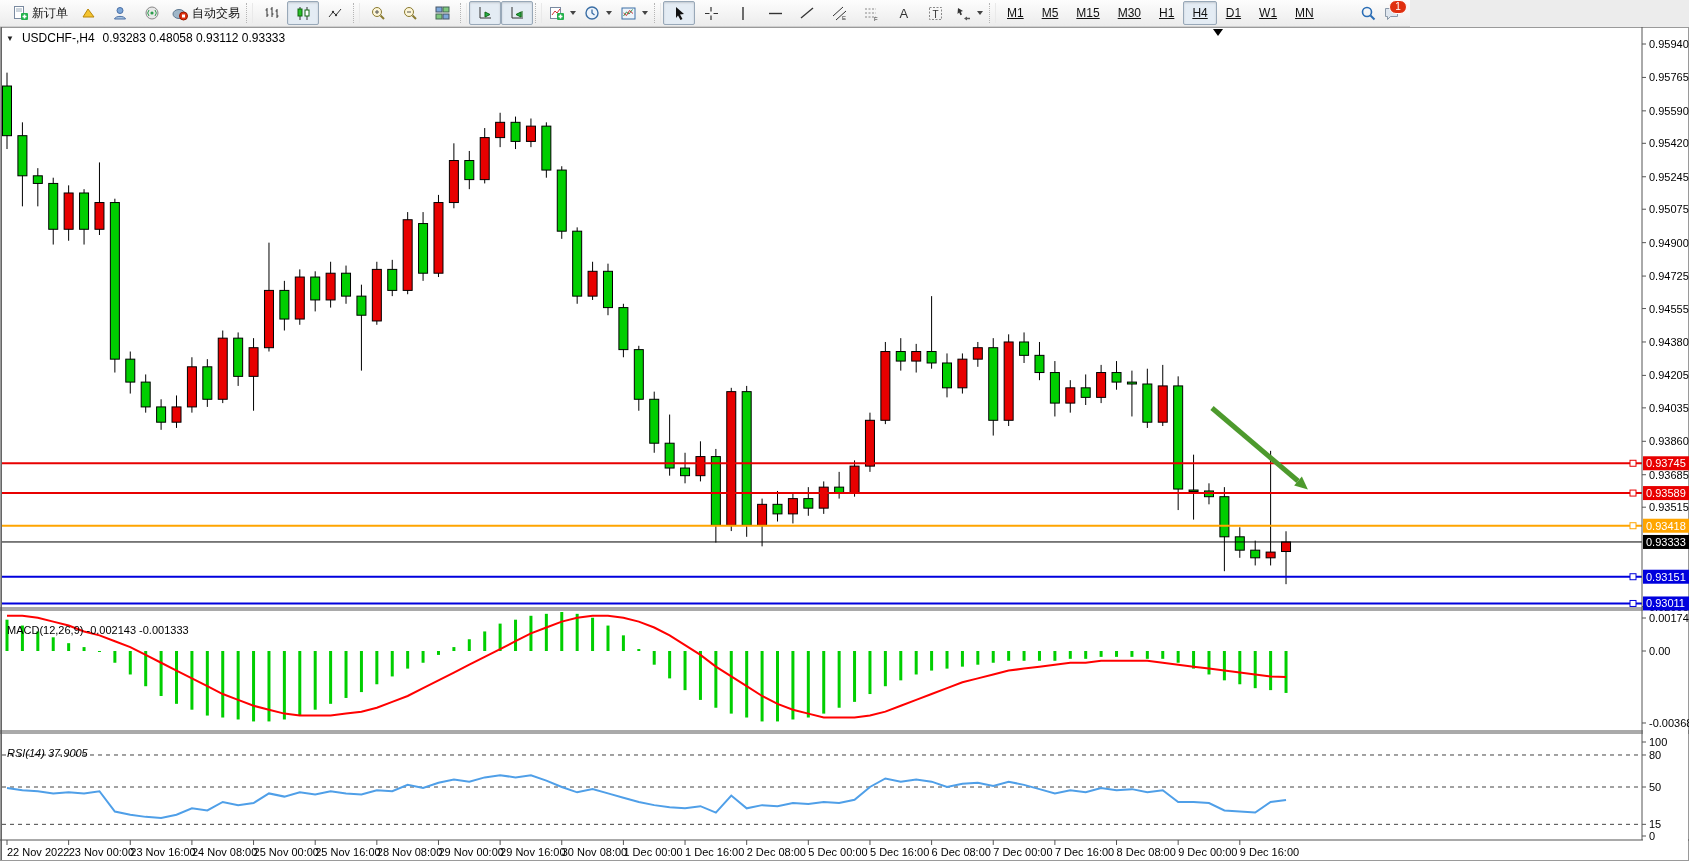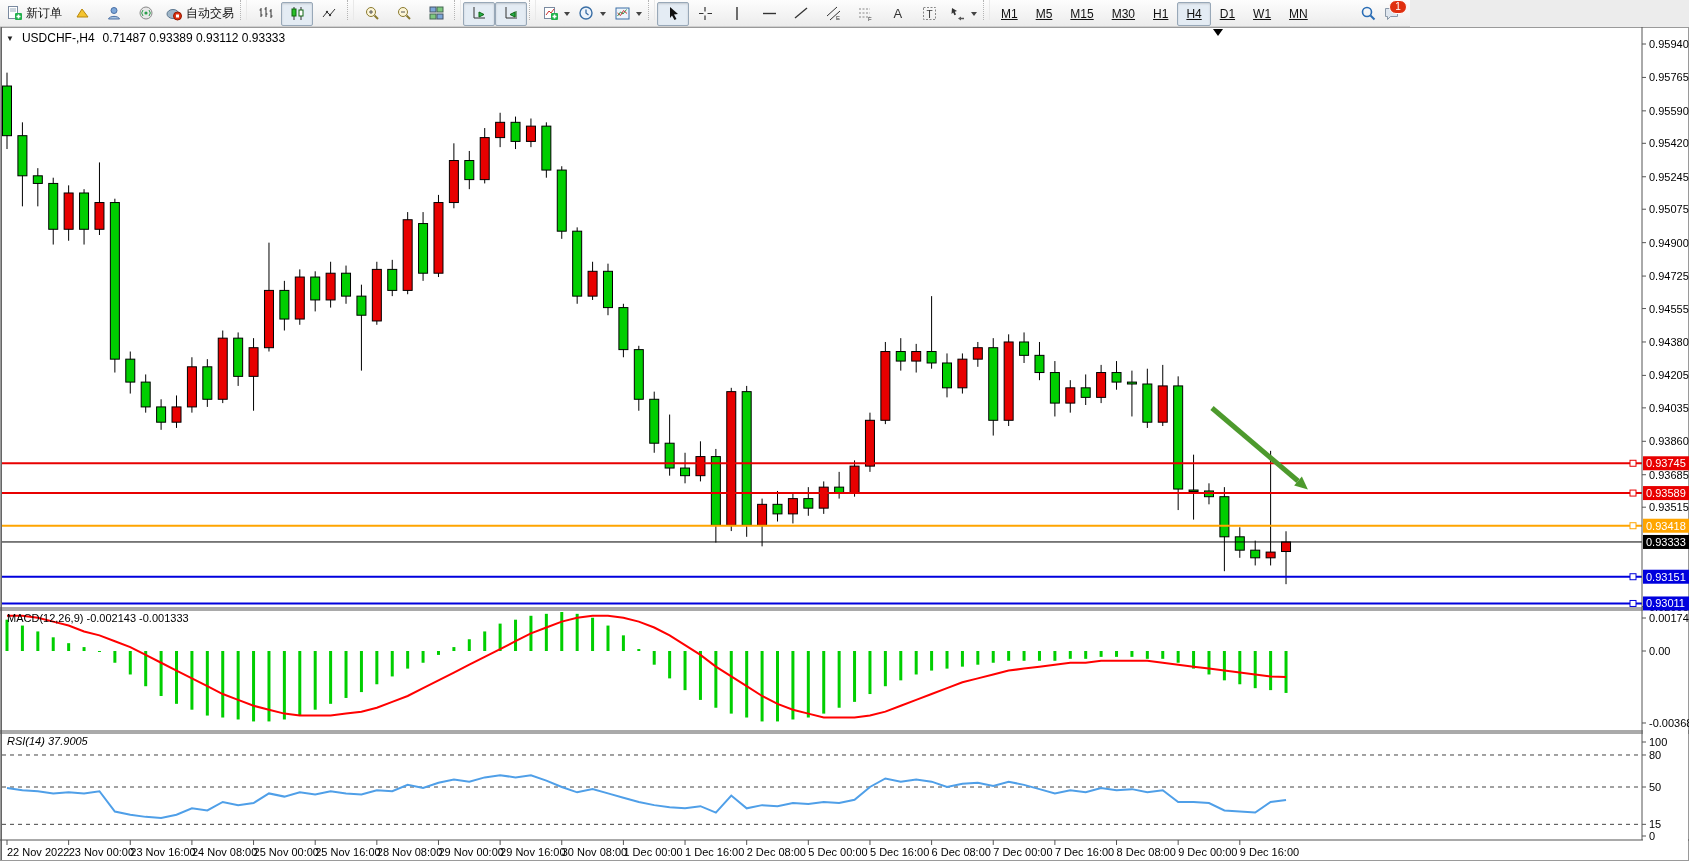--- a/index.html
+++ b/index.html
@@ -1,38 +1,38 @@
 <!DOCTYPE html>
 <html><head>
 <meta charset="utf-8">
 <style>
   html,body{margin:0;padding:0;background:#ececec;font-family:"Liberation Sans",sans-serif;}
   body{width:1689px;height:862px;overflow:hidden;position:relative;}
   
   #toolbar{position:absolute;top:0;left:0;width:1410px;height:27px;
     background:linear-gradient(#fdfdfd,#ececec);border-bottom:1px solid #cfcfcf;
-    display:flex;padding-left:2px;box-sizing:border-box;}
+    display:flex;align-items:center;padding-left:8px;box-sizing:border-box;}
   .tb-group{display:flex;align-items:center;height:27px;}
   .tb-sep{width:5px;height:20px;margin:0 2px;border-left:1px dotted #b5b5b5;border-right:1px solid #e9e9e9;}
   .tb-btn{display:flex;align-items:center;gap:3px;height:22px;min-width:24px;padding:0 3px;
     border:1px solid transparent;border-radius:2px;justify-content:center;cursor:default;}
   .tb-btn.pressed{border:1px solid #98a8b8;background:#e4ecf4;box-shadow:inset 0 1px 2px rgba(0,0,0,.15);}
   .tb-btn .lbl{font-size:12px;color:#111;white-space:nowrap;}
   .tb-btn .dd{width:0;height:0;border-left:3px solid transparent;border-right:3px solid transparent;border-top:4px solid #444;margin-left:2px;}
   .tf-btn{font-size:11px;color:#222;padding:0 5px;text-decoration:underline;}
   #tb-right{margin-left:auto;display:flex;align-items:center;gap:6px;padding-right:10px;}
   .badge{position:absolute;top:-5px;right:-7px;background:#e03010;color:#fff;border-radius:8px;
     font-size:10px;line-height:12px;min-width:12px;text-align:center;padding:0 2px;border:1px solid #fff;}
   .chat-wrap{position:relative;}
   
   #chart-window{position:absolute;top:27px;left:0;width:1689px;height:835px;background:#fff;}
   #chart-svg{position:absolute;top:0;left:0;}
   #chart-title{position:absolute;top:4px;left:6px;font-size:12px;color:#000;display:flex;gap:8px;align-items:center;}
   #chart-title .tri{font-size:8px;color:#222;}
-  .ind-label{position:absolute;font-size:11px;color:#000;left:7px;}
+  .ind-label{position:absolute;font-size:11px;color:#000;left:7px;margin-top:12px;}
   #macd-label{top:585px;}
   #rsi-label{top:708px;font-style:italic;}
 </style>
 </head>
 <body>
 
 <div id="toolbar">
     <div class="tb-group">
       <div class="tb-btn">
         <span style="display: flex;">
@@ -704,21 +704,21 @@
       <text x="1116.52" y="856" font-size="11" font-family="Liberation Sans,sans-serif" fill="#000">8 Dec 08:00</text>
       <line x1="1178.16" y1="840" x2="1178.16" y2="845" stroke="#555"></line>
       <text x="1178.16" y="856" font-size="11" font-family="Liberation Sans,sans-serif" fill="#000">9 Dec 00:00</text>
       <line x1="1239.8" y1="840" x2="1239.8" y2="845" stroke="#555"></line>
       <text x="1239.8" y="856" font-size="11" font-family="Liberation Sans,sans-serif" fill="#000">9 Dec 16:00</text>
     </svg>
 
   <div id="chart-title">
     <span class="tri">▼</span>
     <span>USDCHF-,H4</span>
-    <span>0.71487 0.93389 0.93112 0.93333</span>
+    <span>0.93283 0.48058 0.93112 0.93333</span>
   </div>
 
   <div class="ind-label" id="macd-label">
     <span>MACD(12,26,9)</span>
     <span>-0.002143 -0.001333</span>
   </div>
   <div class="ind-label" id="rsi-label">
     <span>RSI(14)</span>
     <span>37.9005</span>
   </div>

